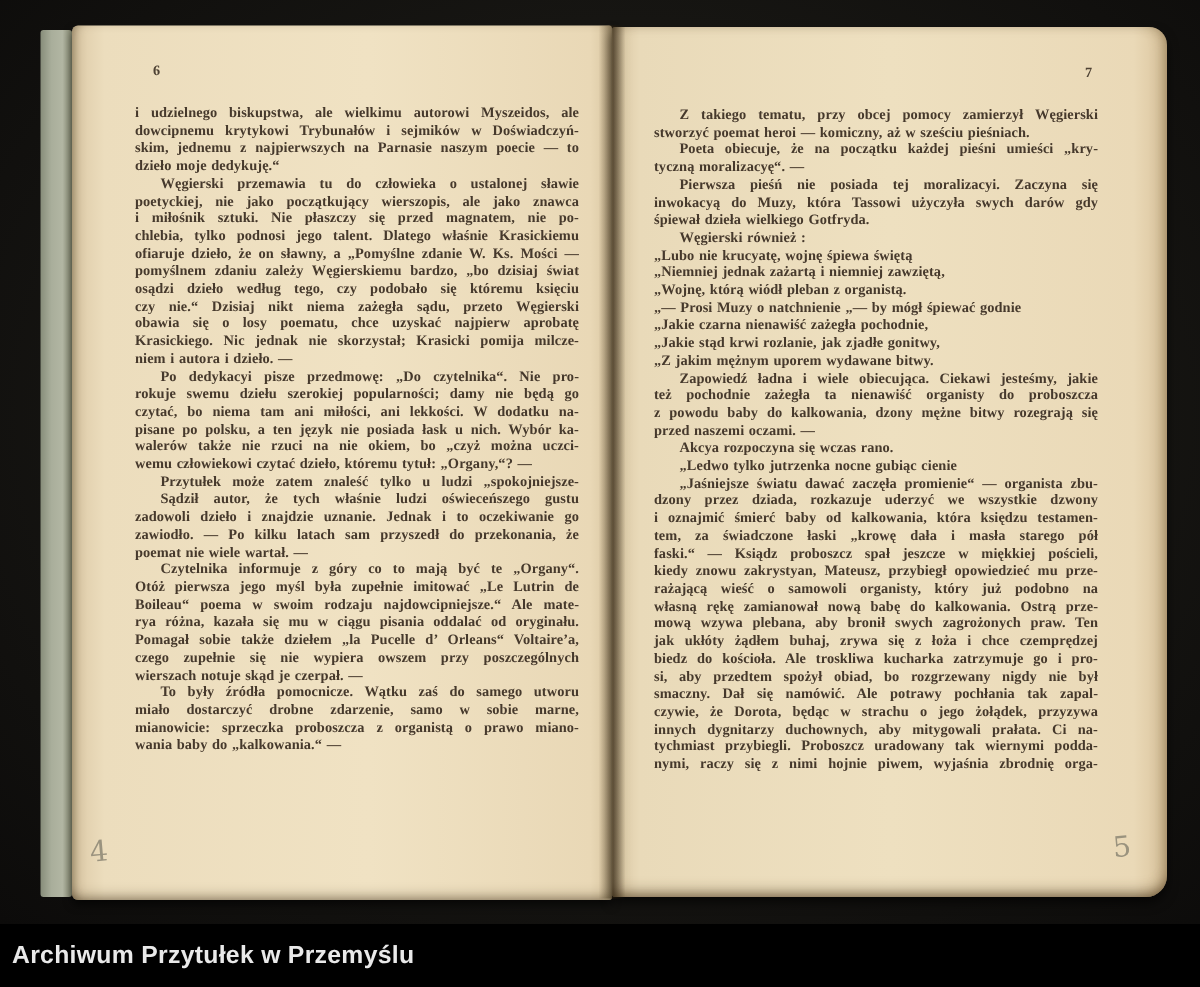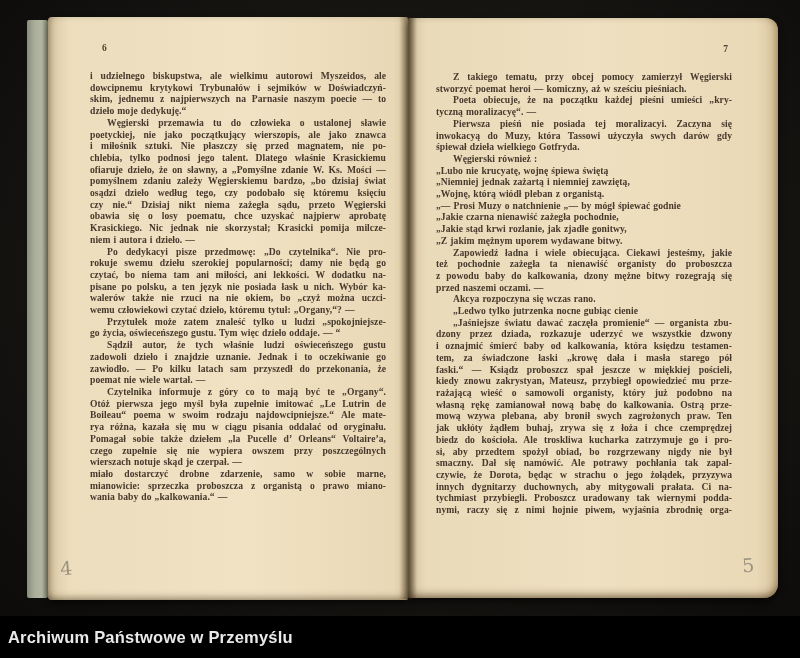--- a/index.html
+++ b/index.html
@@ -81,32 +81,32 @@
           <div class="line">obawia się o losy poematu, chce uzyskać najpierw aprobatę</div>
           <div class="line">Krasickiego. Nic jednak nie skorzystał; Krasicki pomija milcze-</div>
           <div class="line last">niem i autora i dzieło. —</div>
           <div class="line ind">Po dedykacyi pisze przedmowę: „Do czytelnika“. Nie pro-</div>
           <div class="line">rokuje swemu dziełu szerokiej popularności; damy nie będą go</div>
           <div class="line">czytać, bo niema tam ani miłości, ani lekkości. W dodatku na-</div>
           <div class="line">pisane po polsku, a ten język nie posiada łask u nich. Wybór ka-</div>
           <div class="line">walerów także nie rzuci na nie okiem, bo „czyż można uczci-</div>
           <div class="line last">wemu człowiekowi czytać dzieło, któremu tytuł: „Organy,“? —</div>
           <div class="line ind">Przytułek może zatem znaleść tylko u ludzi „spokojniejsze-</div>
-          <div class="line last">go życia, oświeceńszego gustu. Tym więc dzieło oddaje. — “</div>
           <div class="line ind">Sądził autor, że tych właśnie ludzi oświeceńszego gustu</div>
           <div class="line">zadowoli dzieło i znajdzie uznanie. Jednak i to oczekiwanie go</div>
           <div class="line">zawiodło. — Po kilku latach sam przyszedł do przekonania, że</div>
           <div class="line last">poemat nie wiele wartał. —</div>
           <div class="line ind">Czytelnika informuje z góry co to mają być te „Organy“.</div>
           <div class="line">Otóż pierwsza jego myśl była zupełnie imitować „Le Lutrin de</div>
           <div class="line">Boileau“ poema w swoim rodzaju najdowcipniejsze.“ Ale mate-</div>
           <div class="line">rya różna, kazała się mu w ciągu pisania oddalać od oryginału.</div>
           <div class="line">Pomagał sobie także dziełem „la Pucelle d’ Orleans“ Voltaire’a,</div>
           <div class="line">czego zupełnie się nie wypiera owszem przy poszczególnych</div>
           <div class="line last">wierszach notuje skąd je czerpał. —</div>
+          <div class="line ind">To były źródła pomocnicze. Wątku zaś do samego utworu</div>
           <div class="line">miało dostarczyć drobne zdarzenie, samo w sobie marne,</div>
           <div class="line">mianowicie: sprzeczka proboszcza z organistą o prawo miano-</div>
           <div class="line last">wania baby do „kalkowania.“ —</div>
         </div>
       <div class="pencil pencil-left">4</div>
     </div>
 
     <div class="page page-right">
       <div class="pagenum pagenum-right">7</div>
       <div class="textblock tb-right" id="tb-right">
@@ -149,15 +149,15 @@
           <div class="line">tychmiast przybiegli. Proboszcz uradowany tak wiernymi podda-</div>
           <div class="line">nymi, raczy się z nimi hojnie piwem, wyjaśnia zbrodnię orga-</div>
         </div>
       <div class="pencil pencil-right">5</div>
     </div>
 
     <div class="gutter"></div>
   </div>
 
   <div class="band">
-    <div class="band-text">Archiwum Państwowe w Przemyślu</div>
+    <div class="band-text">Archiwum Przytułek w Przemyślu</div>
   </div>
 </div>
 
 </body></html>

